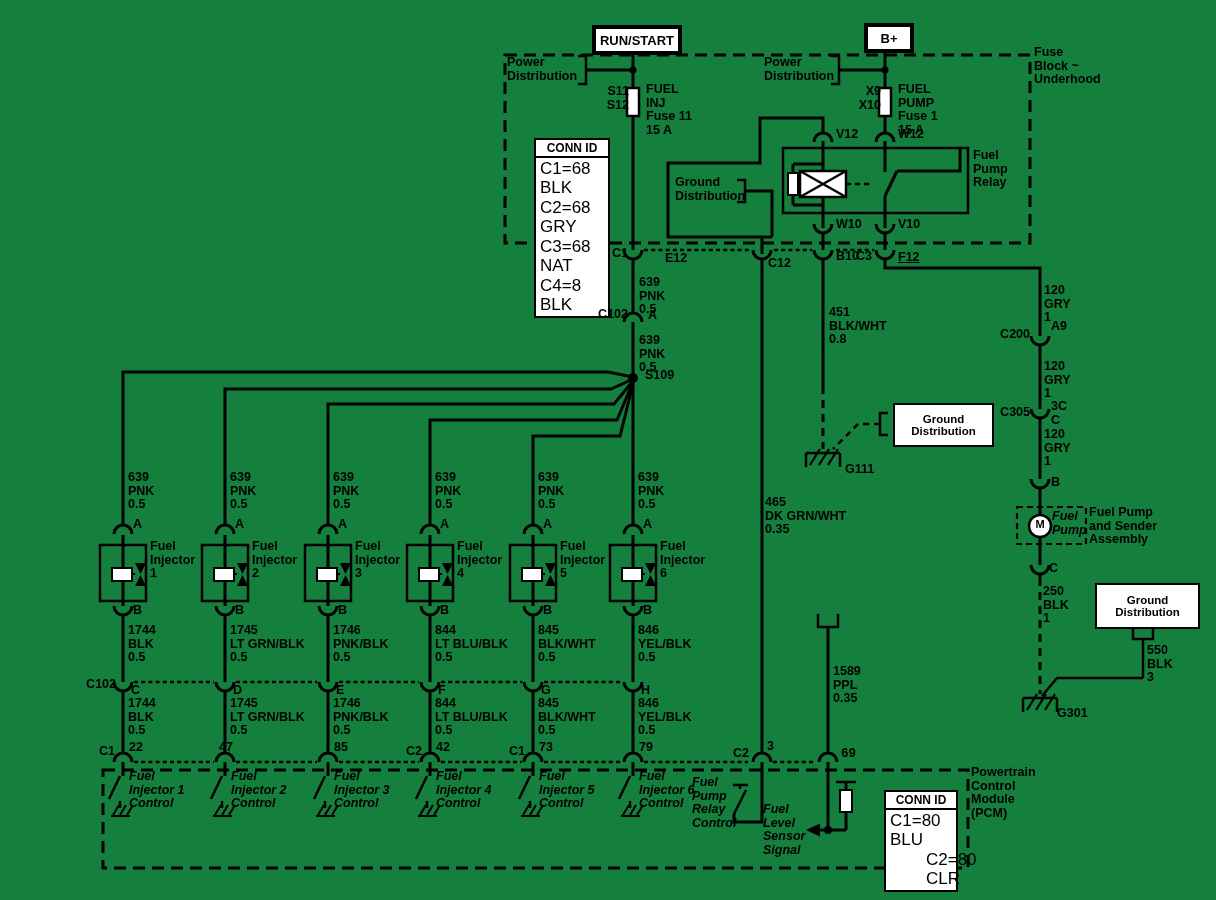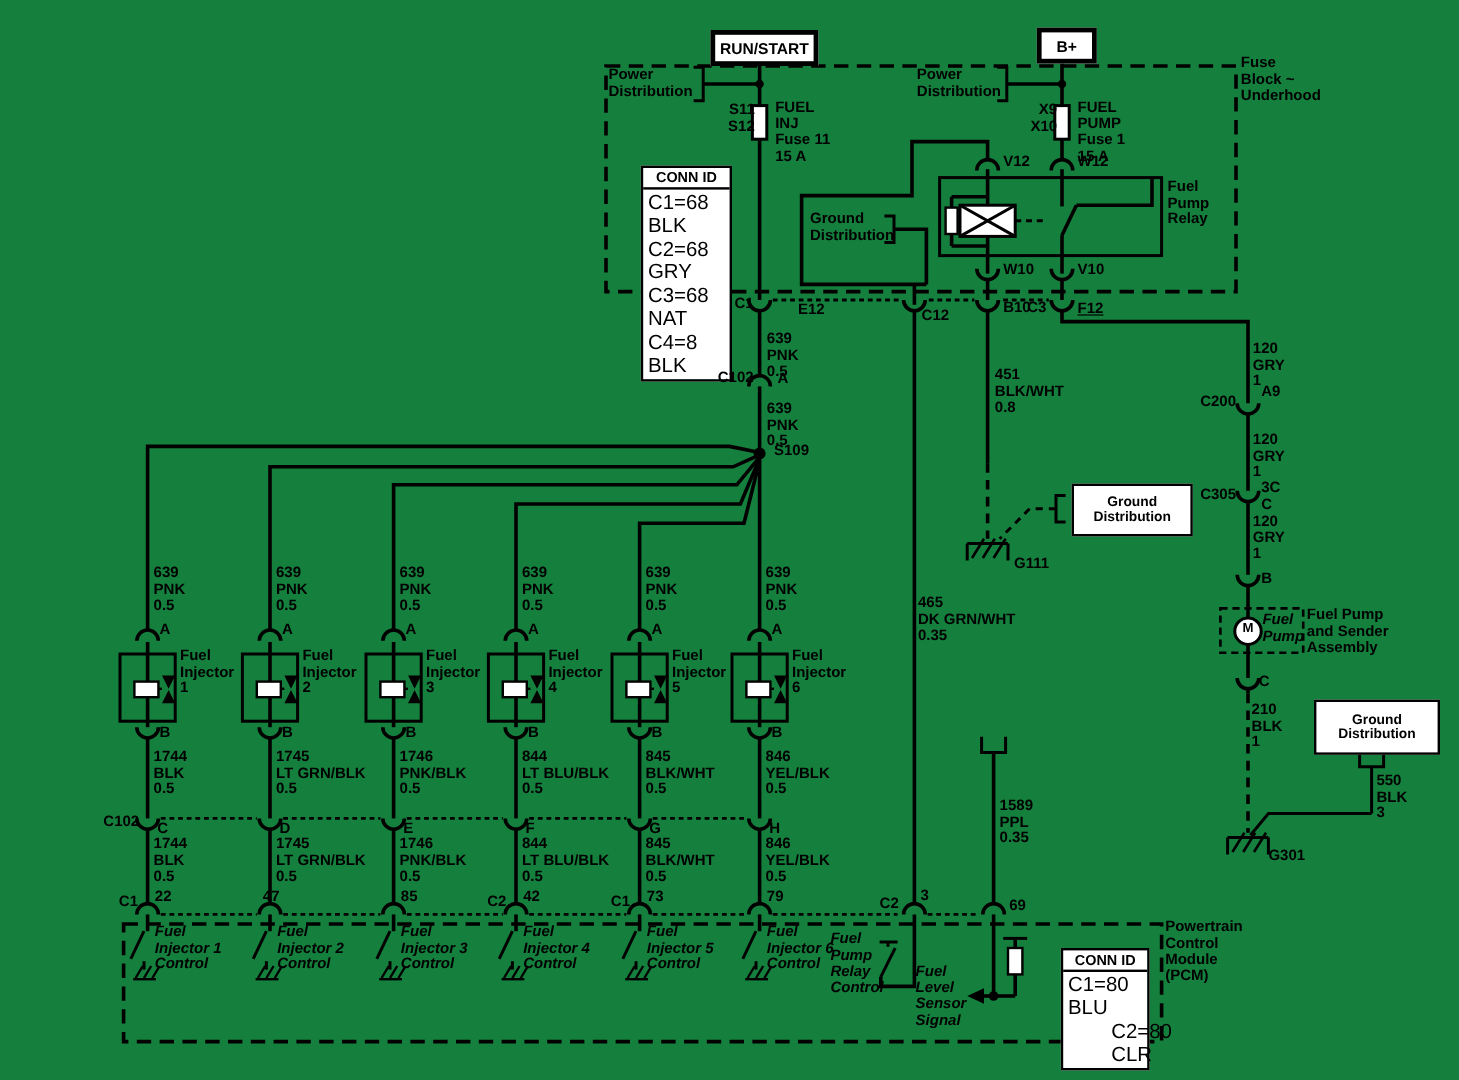--- a/index.html
+++ b/index.html
@@ -375,40 +375,40 @@
 GRY
 1</div>
 <div class="lbl" style="left:1051px;top:476px;">B</div>
 <div class="lbl" style="left:1032px;top:519px;width:16px;text-align:center;font-size:11px;">M</div>
 <div class="lbl it" style="left:1052px;top:510px;">Fuel
 Pump</div>
 <div class="lbl" style="left:1089px;top:506px;">Fuel Pump
 and Sender
 Assembly</div>
 <div class="lbl" style="left:1049px;top:562px;">C</div>
-<div class="lbl" style="left:1043px;top:585px;">210
+<div class="lbl" style="left:1043px;top:585px;">250
 BLK
 1</div>
 <div class="solidbox" style="left:1095px;top:583px;width:101px;height:42px;">
       <span>Ground Distribution</span>
     </div>
 <div class="lbl" style="left:1147px;top:644px;">550
 BLK
 3</div>
 <div class="lbl" style="left:1057px;top:707px;">G301</div>
 
 <div class="lbl ra" style="left:76px;top:678px;width:40px;">C102</div>
 
 <div class="lbl" style="left:971px;top:766px;">Powertrain
 Control
 Module
 (PCM)</div>
 <div class="lbl" style="left:733px;top:747px;">C2</div>
 <div class="lbl" style="left:767px;top:740px;">3</div>
-<div class="lbl" style="left:841px;top:748px;">69</div>
+<div class="lbl" style="left:841px;top:748px;font-family:Liberation Mono, monospace;">69</div>
 <div class="lbl it" style="left:692px;top:776px;">Fuel
 Pump
 Relay
 Control</div>
 <div class="lbl it" style="left:763px;top:803px;">Fuel
 Level
 Sensor
 Signal</div>
 <div class="connid" style="left:884px;top:790px;width:70px;">
   <div class="t">CONN ID</div>

